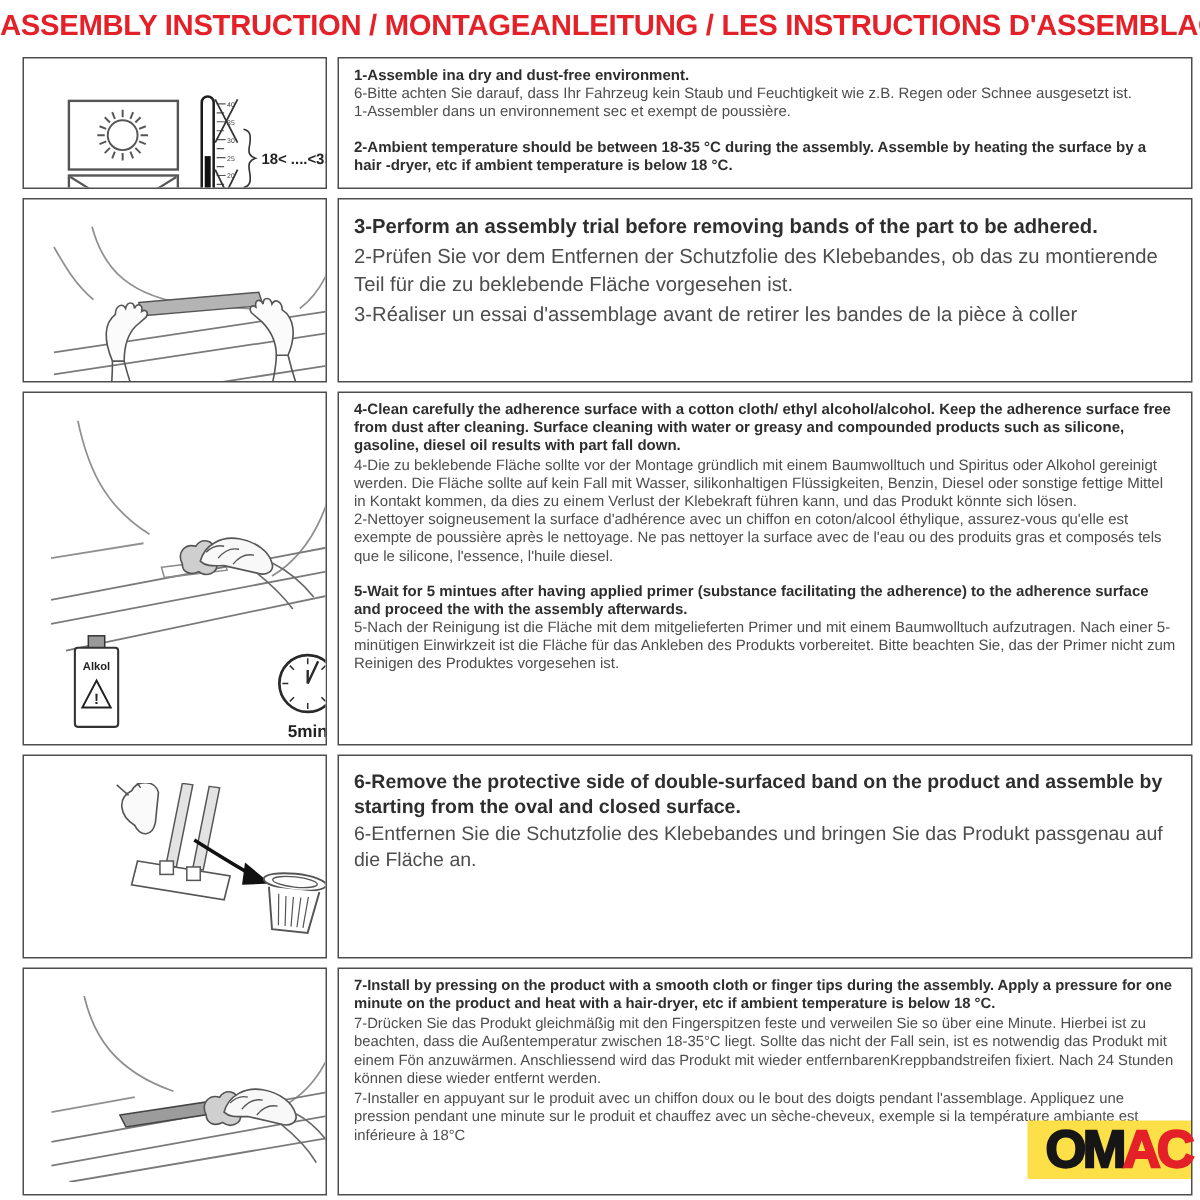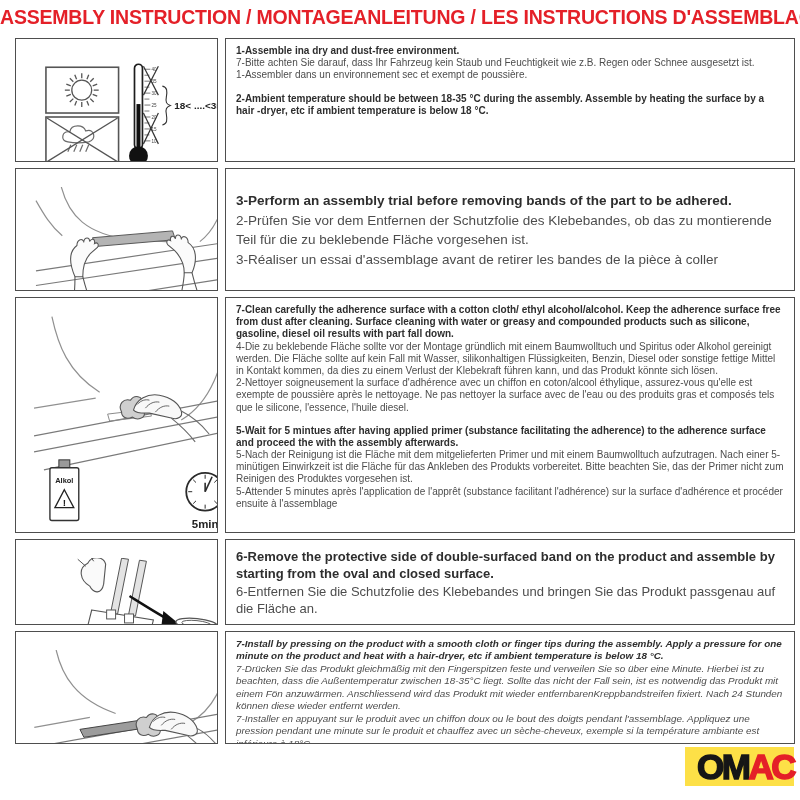--- a/index.html
+++ b/index.html
@@ -11,29 +11,29 @@
     text-align:center; font-weight:bold; font-size:19.5px;
     letter-spacing:-0.2px; color:#e42028; white-space:nowrap;
   }
 
   .sheet { position:absolute; top:38px; left:15px; width:780px; }
   .row { display:flex; gap:7px; margin-bottom:6px; }
   .cell { border:1.6px solid #4e4e4e; background:#fff; overflow:hidden; }
   .icon-cell { width:203px; flex:none; position:relative; padding:18px; }
   .text-cell { flex:1; padding:6px 10px; color:#4d4d4d; }
 
-  .r1 .cell { height:124px; }
+  .r1 .cell { height:88px; }
   .r2 .cell { height:123px; }
   .r3 .cell { height:236px; }
-  .r4 .cell { height:86px; }
-  .r5 .cell { height:113px;font-style:italic; }
+  .r4 .cell { height:136px; }
+  .r5 .cell { height:152px; }
 
   .t-sm  { font-size:10px;   line-height:1.22; }
   .t-sm2 { font-size:9.9px;  line-height:1.26; }
-  .t-lg  { font-size:13.5px; line-height:1.45; padding-top:22px; }
+  .t-lg  { font-size:13.5px; line-height:1.45; padding-top:8px; }
   .t-md  { font-size:13px;   line-height:1.33; padding-top:8px; }
 
   p { margin:0; }
   p.b { font-weight:bold; color:#2e2e2e; }
   p.gap { margin-top:11px; }
 
   .logo {
     position:absolute; right:6px; top:747px; background:#fde047;
     padding:2px 0 2px 12px; font-weight:bold; font-size:35px; line-height:1;
     letter-spacing:-2.5px; white-space:nowrap;
@@ -123,21 +123,21 @@
             <line x1="110" y1="56" x2="125" y2="87"></line>
               <line x1="125" y1="56" x2="110" y2="87"></line>
           </g>
           <path d="M129,29 C134,30 134,34 133,40 C132,45 133,47 137,48.5 C133,50 132,52 133,57 C134,63 134,67 129,68" fill="none" stroke="#333" stroke-width="1.1"></path>
         </g>
         <text x="141" y="52" font-size="10" font-weight="bold" fill="#222" font-family="Liberation Sans, sans-serif">18&lt; ....&lt;35 C</text>
       </svg>
     </div>
     <div class="cell text-cell t-sm">
       <p class="b">1-Assemble ina dry and dust-free environment.</p>
-      <p>7-Bitte achten Sie darauf, dass Ihr Fahrzeug kein Staub und Feuchtigkeit wie z.B. Regen oder Schnee ausgesetzt ist.</p>
+      <p>6-Bitte achten Sie darauf, dass Ihr Fahrzeug kein Staub und Feuchtigkeit wie z.B. Regen oder Schnee ausgesetzt ist.</p>
       <p>1-Assembler dans un environnement sec et exempt de poussière.</p>
       <p class="b gap">2-Ambient temperature should be between 18-35 °C  during the assembly. Assemble by heating the surface by a hair -dryer, etc if ambient temperature is below 18 °C.</p>
     </div>
   </div>
 
   <div class="row r2">
     <div class="cell icon-cell">
       <svg viewBox="0 0 200 122" width="199" height="119">
         <g stroke="#909090" stroke-width="1.2" fill="none">
           <path d="M26,0 C34,30 52,48 96,54 L152,57"></path>
@@ -206,26 +206,25 @@
             <line x1="160" y1="188" x2="162.8" y2="185.2"></line>
               <line x1="181.2" y1="166.8" x2="184" y2="164"></line>
           </g>
           <line x1="172" y1="176" x2="179" y2="161" stroke="#2a2a2a" stroke-width="1.6"></line>
           <line x1="172" y1="176" x2="172" y2="167" stroke="#2a2a2a" stroke-width="1.6"></line>
           <text x="172" y="212" font-size="11.5" font-weight="bold" fill="#222" text-anchor="middle" font-family="Liberation Sans, sans-serif">5min</text>
         </g>
       </svg>
     </div>
     <div class="cell text-cell t-sm">
-      <p class="b">7-Clean carefully the adherence surface with a cotton cloth/ ethyl alcohol/alcohol. Keep the adherence surface free from dust after cleaning. Surface cleaning with water or greasy and compounded products such as silicone, gasoline, diesel oil results with part fall down.</p>
+      <p class="b">4-Clean carefully the adherence surface with a cotton cloth/ ethyl alcohol/alcohol. Keep the adherence surface free from dust after cleaning. Surface cleaning with water or greasy and compounded products such as silicone, gasoline, diesel oil results with part fall down.</p>
       <p>4-Die zu beklebende Fläche sollte vor der Montage gründlich mit einem Baumwolltuch und Spiritus oder Alkohol gereinigt werden. Die Fläche sollte auf kein Fall mit Wasser, silikonhaltigen Flüssigkeiten, Benzin, Diesel oder sonstige fettige Mittel in Kontakt kommen, da dies zu einem Verlust der Klebekraft führen kann, und das Produkt könnte sich lösen.</p>
       <p>2-Nettoyer soigneusement la surface d'adhérence avec un chiffon en coton/alcool éthylique, assurez-vous qu'elle est exempte de poussière après le nettoyage. Ne pas nettoyer la surface avec de l'eau ou des produits gras et composés tels que le silicone, l'essence, l'huile diesel.</p>
       <p class="b gap">5-Wait for 5 mintues after having applied primer (substance facilitating the adherence) to the adherence surface and proceed the with the assembly afterwards.</p>
       <p>5-Nach der Reinigung ist die Fläche mit dem mitgelieferten Primer und mit einem Baumwolltuch aufzutragen. Nach einer 5-minütigen Einwirkzeit ist die Fläche für das Ankleben des Produkts vorbereitet. Bitte beachten Sie, das der Primer nicht zum Reinigen des Produktes vorgesehen ist.</p>
-      <p>5-Attender 5 minutes après l'application de l'apprêt (substance facilitant l'adhérence) sur la surface d'adhérence et procéder ensuite à l'assemblage</p>
     </div>
   </div>
 
   <div class="row r4">
     <div class="cell icon-cell">
       <svg viewBox="0 0 200 102" width="199" height="102">
         <path d="M56,28 C46,22 44,10 54,5 C58,-3 70,-2 72,6 L70,26 C68,36 60,36 56,28 Z" fill="#fafafa" stroke="#555" stroke-width="1.1"></path>
         <path d="M52,8 L44,1 M60,3 L56,-3" stroke="#555" stroke-width="1" fill="none"></path>
         <polygon points="58,52 120,62 116,78 54,68" fill="#fff" stroke="#555" stroke-width="1.1"></polygon>
         <polygon points="88,0 95,1 84,56 77,55" fill="#e3e3e3" stroke="#555" stroke-width="1"></polygon>

